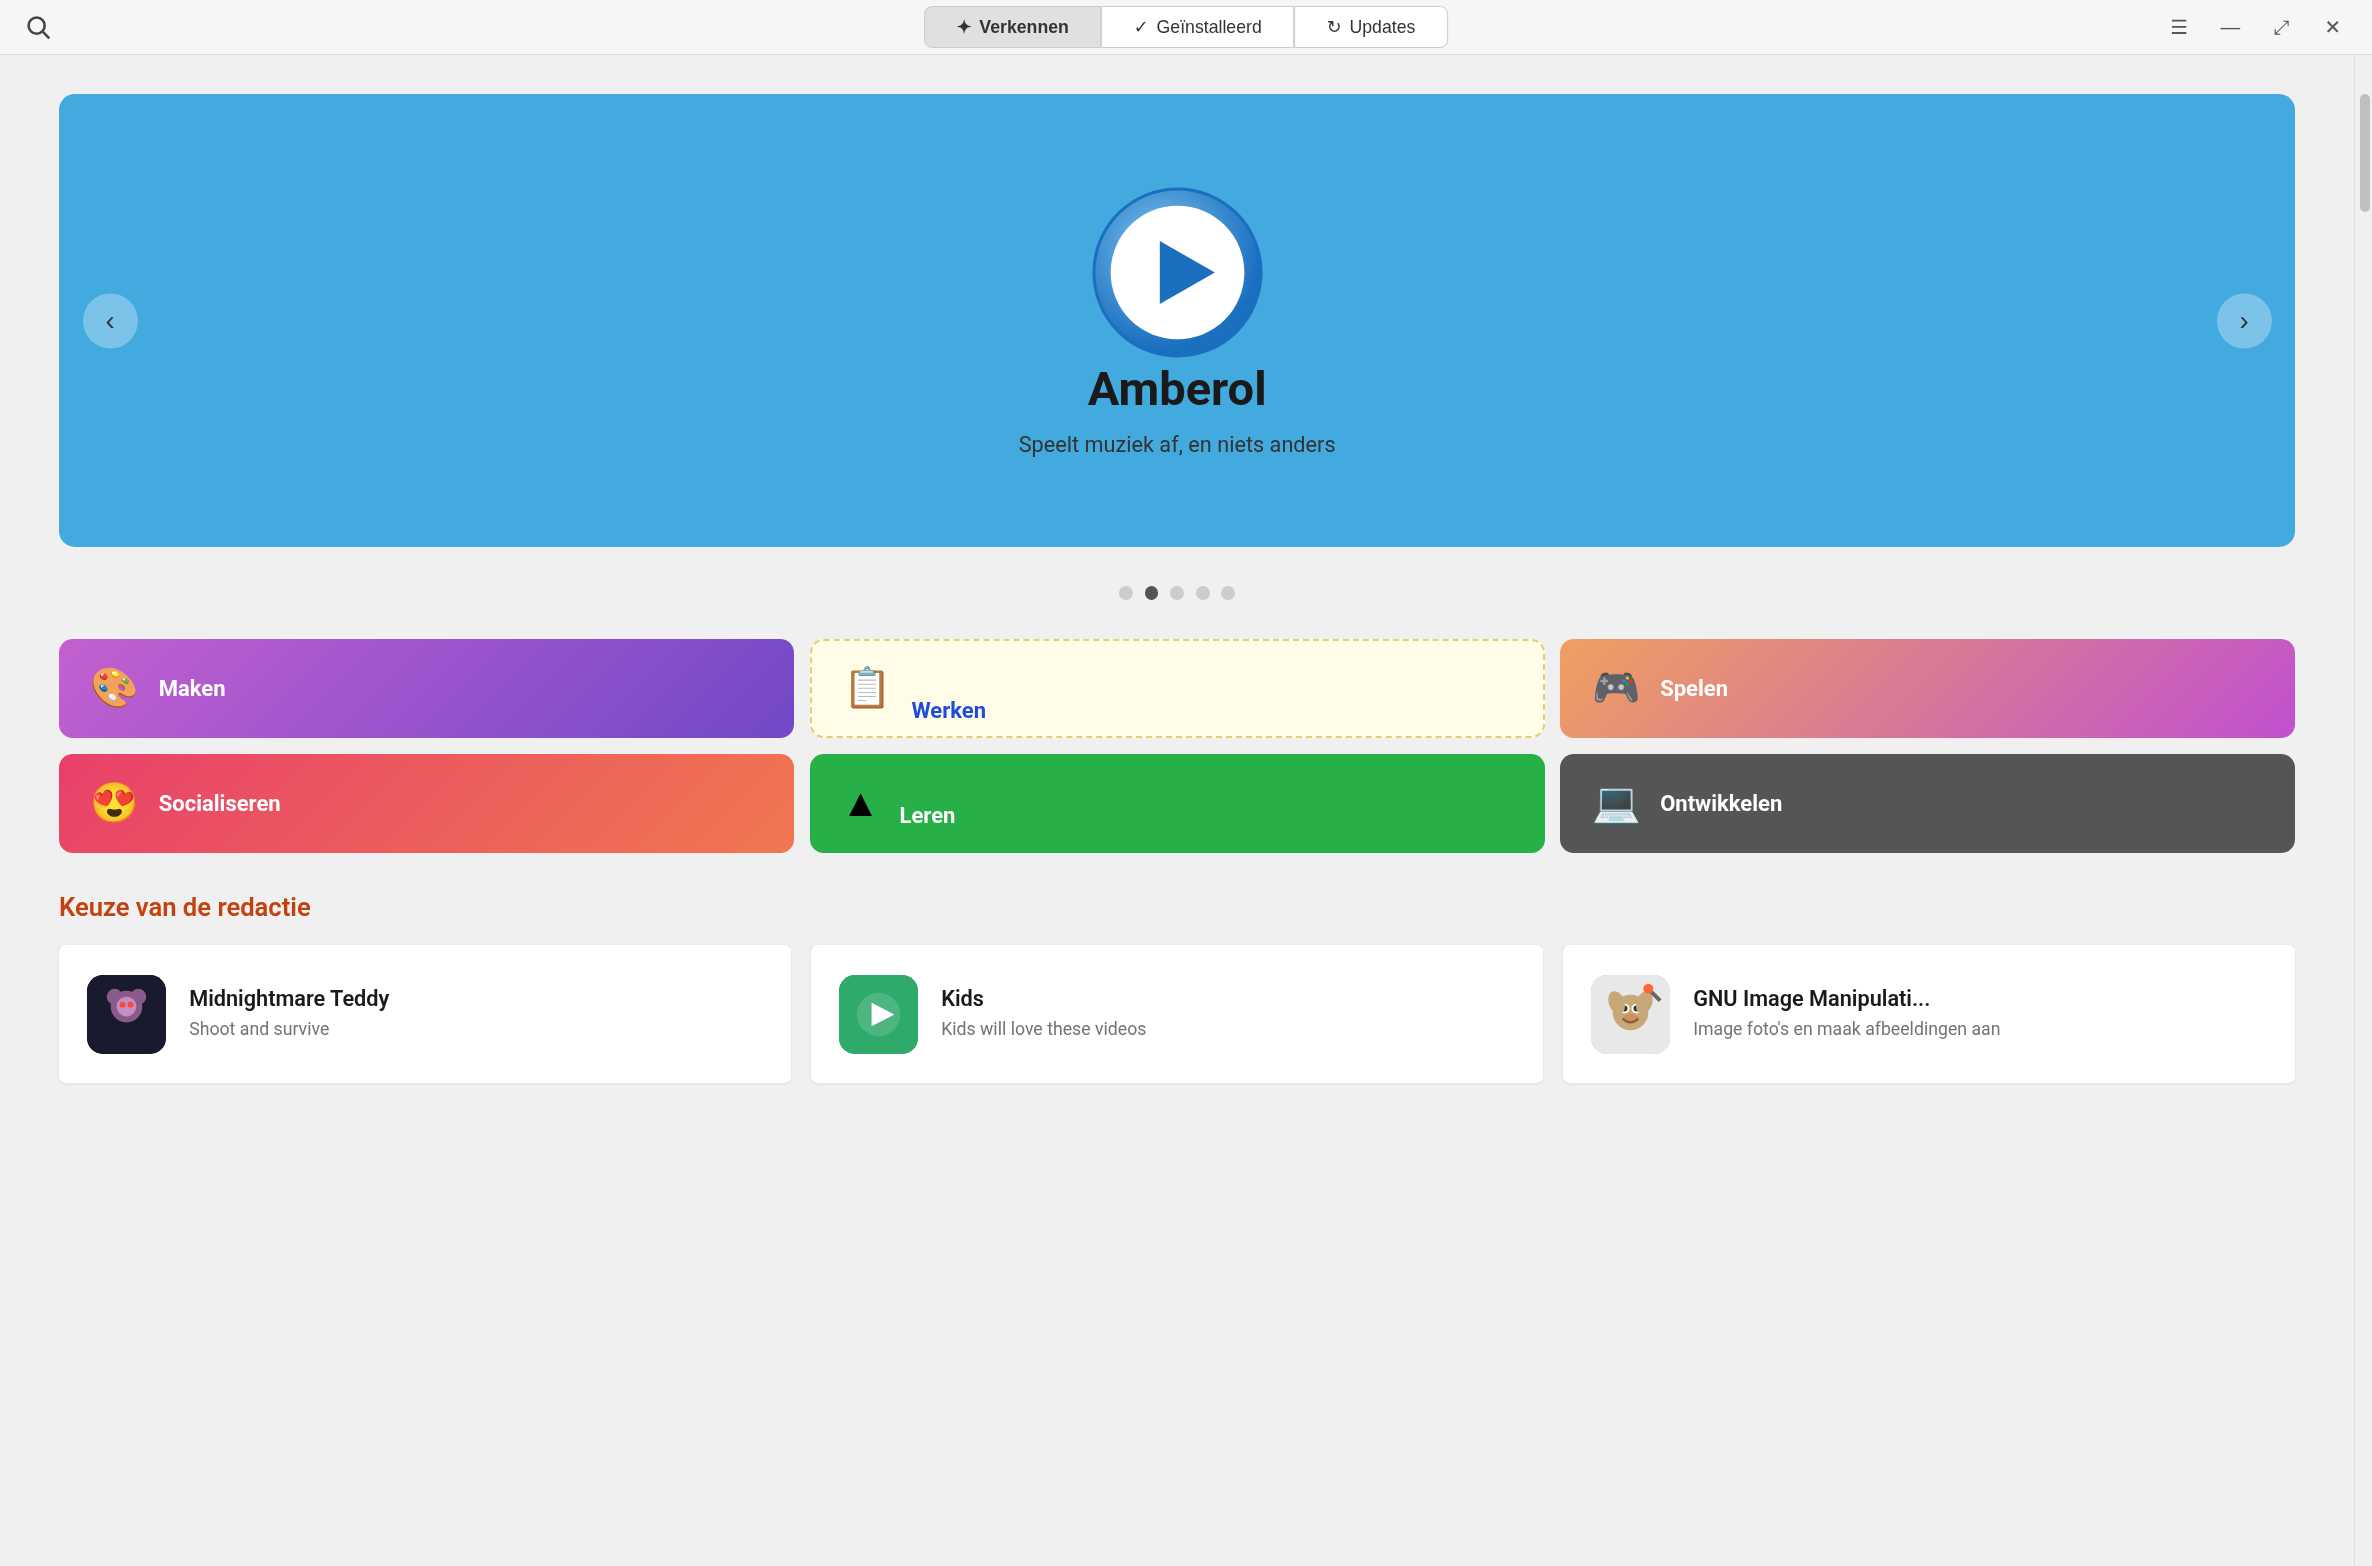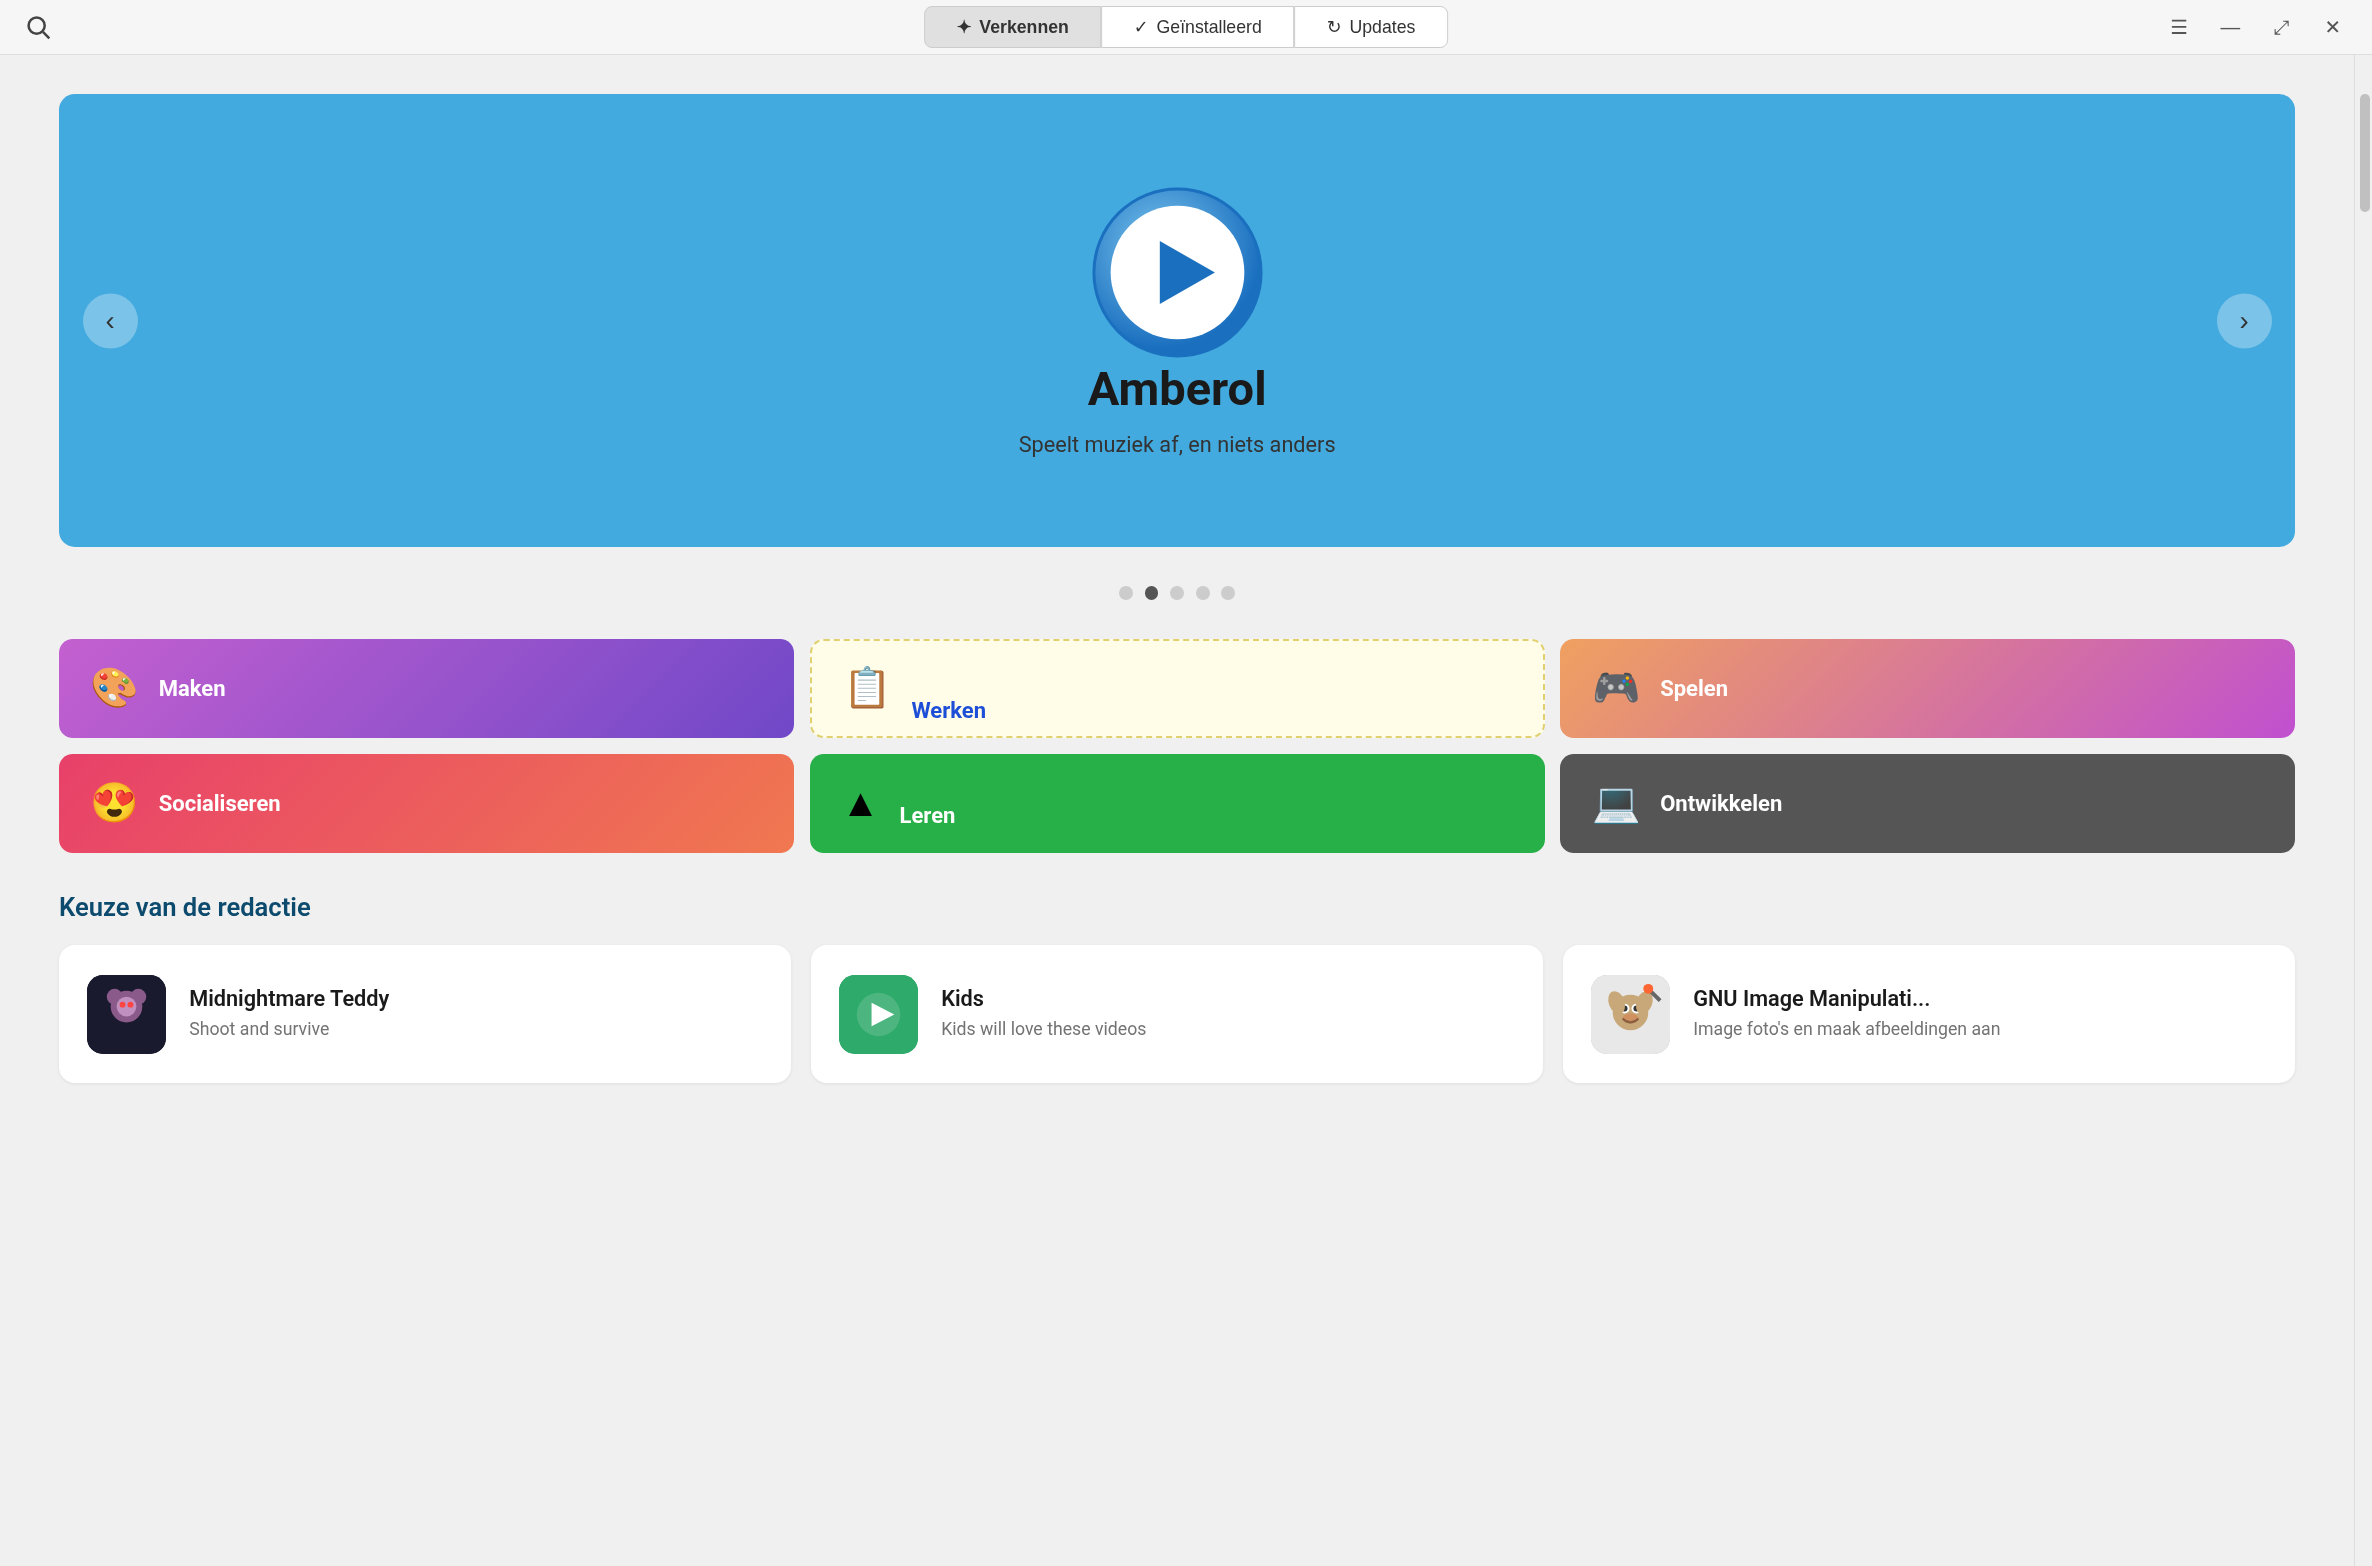--- a/index.html
+++ b/index.html
@@ -242,34 +242,34 @@
     
     .cat-ontwikkelen {
       background: #555;
     }
     .cat-ontwikkelen .category-label { color: white; }
 
     
     .section-title {
       font-size: 25.6px;
       font-weight: 600;
-      color: #0c4a6e;
+      color: #c2410c;
       margin-bottom: 23.6px;
     }
 
     
     .app-cards-row {
       display: grid;
       grid-template-columns: 1fr 1fr 1fr;
       gap: 19.7px;
       margin-bottom: 29.6px;
     }
     .app-card {
       background: white;
-      border-radius: 16px;
+      border-radius: 7px;
       padding: 29.6px 27.6px;
       display: flex;
       align-items: center;
       gap: 23.6px;
       cursor: pointer;
       box-shadow: 0 1px 3.9px rgba(0,0,0,0.07);
       transition: box-shadow 0.15s;
       justify-content: center;
     }
     .app-icon {

